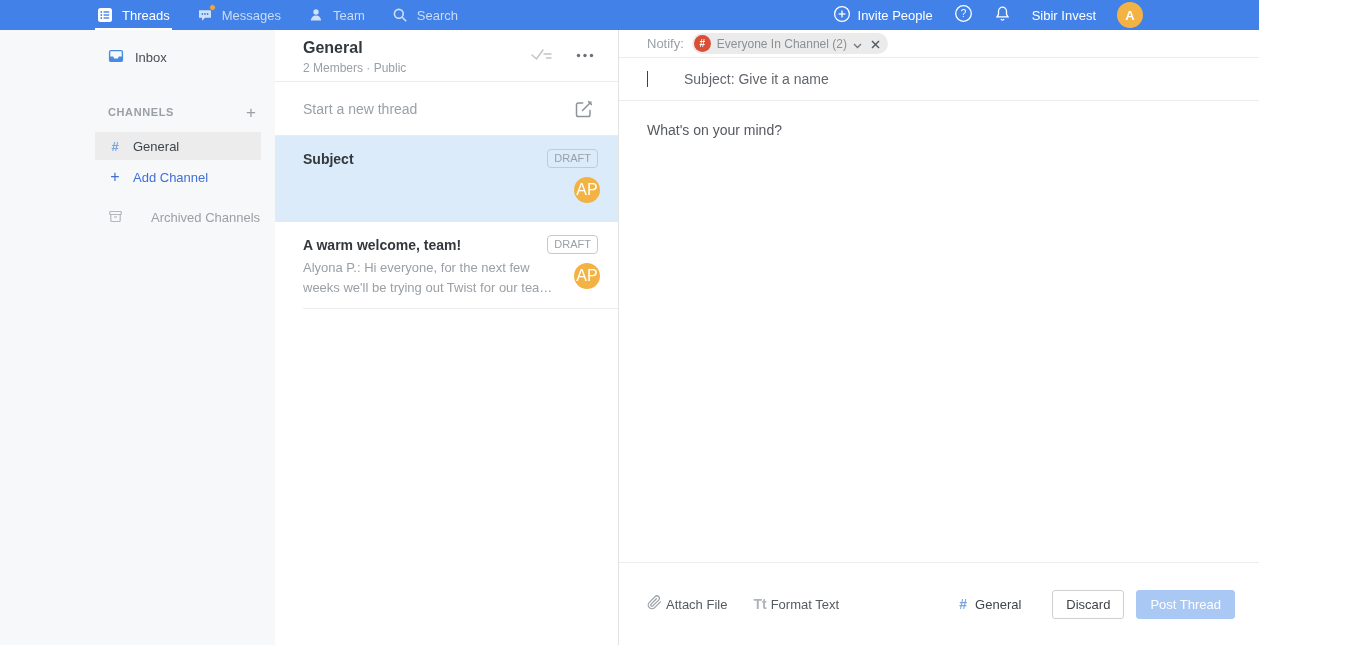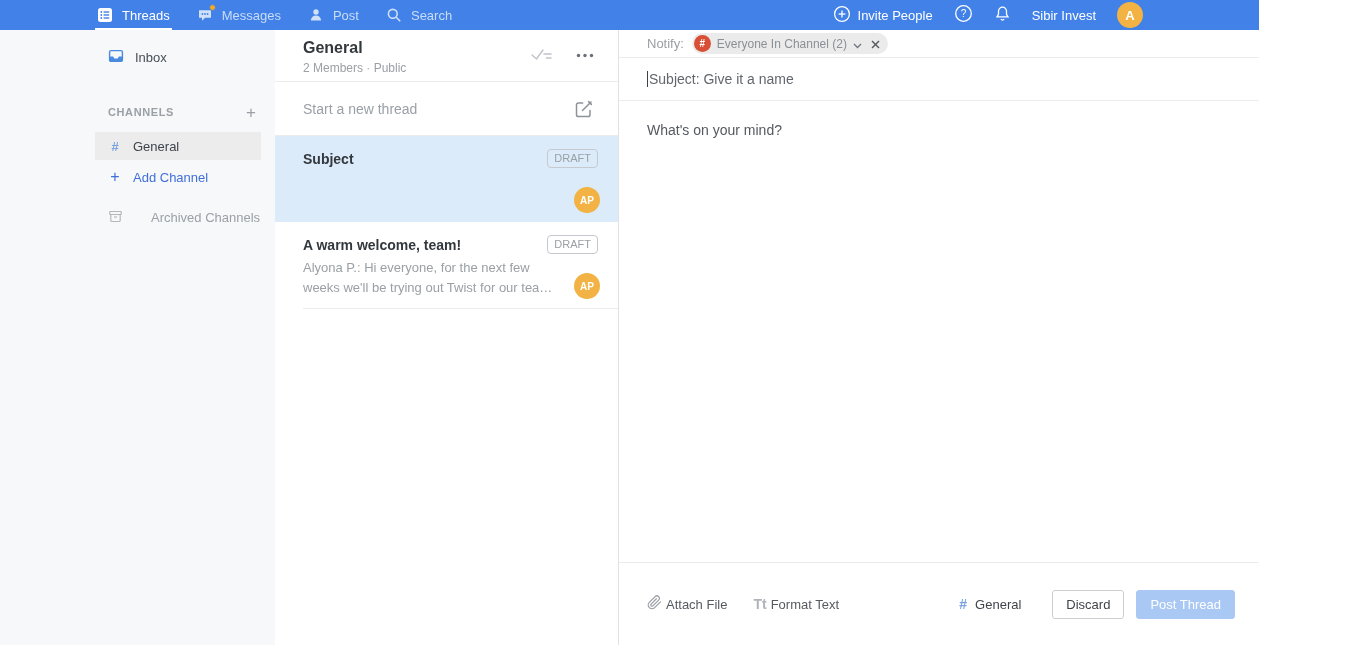--- a/index.html
+++ b/index.html
@@ -54,36 +54,36 @@
                 padding:0 24px 0 28px; flex-shrink:0; cursor:text; }
   .new-thread-text { font-size:14px; color:#9aa0a6; flex:1; }
   .thread-item { height:86px; position:relative; padding:15px 20px 0 28px; cursor:pointer; }
   .thread-item.selected { background:#dcebfa; }
   .thread-title { font-size:14px; font-weight:bold; color:#33383d; }
   .thread-preview { font-size:13px; color:#9aa0a6; line-height:20px; margin-top:5px; width:258px;
                     display:-webkit-box; -webkit-line-clamp:2; -webkit-box-orient:vertical; overflow:hidden; }
   .draft-badge { position:absolute; top:13px; right:20px; border:1px solid #c6cacf; border-radius:4px;
                  padding:2px 6px 3px; font-size:11px; color:#9aa0a6; }
   .thread-avatar { position:absolute; top:41px; right:18px; width:26px; height:26px; border-radius:50%;
-                   background:#f2b344; color:#fff; font-size:10px; font-weight:bold;
-                   display:flex; align-items:center; justify-content:center;margin-top:10px; }
+                   background:#f2b344; color:#fff; font-size:16px; font-weight:normal;
+                   display:flex; align-items:center; justify-content:center; }
   .thread-divider { height:1px; background:#ececec; margin-left:28px; }
 
   
   .composer { width:648px; background:#fff; display:flex; flex-direction:column; flex-shrink:0; }
   .notify-row { height:28px; display:flex; align-items:center; padding-left:28px; gap:8px;
                 border-bottom:1px solid #ececec; flex-shrink:0; }
   .notify-label { font-size:13px; color:#9aa0a6; }
   .notify-chip { display:flex; align-items:center; background:#ebebeb; border-radius:12px; height:21px;
                  padding:0 8px 0 2px; gap:6px; cursor:pointer; }
   .chip-circle { width:17px; height:17px; border-radius:50%; background:#d94f35; color:#fff;
                  font-size:10px; font-weight:bold; display:flex; align-items:center; justify-content:center; }
   .chip-label { font-size:12px; color:#8b9096; }
   .subject-row { height:43px; display:flex; align-items:center; padding-left:28px;
-                 border-bottom:1px solid #ececec; flex-shrink:0; cursor:text; }
+                 border-bottom:1px solid #ececec; flex-shrink:0; cursor:text;gap:35px; }
   .caret { display:inline-block; width:1px; height:16px; background:#3d4248; margin-right:1px; }
   .subject-text { font-size:14px; color:#62676d; }
   .body-area { flex:1; padding:21px 28px; font-size:14px; color:#55595f; cursor:text; }
   .composer-toolbar { height:83px; border-top:1px solid #ececec; display:flex; align-items:center;
                       padding:0 32px 0 28px; flex-shrink:0; }
   .tool-item { display:flex; align-items:center; gap:4px; font-size:13px; color:#565b61; cursor:pointer; }
   .tool-item + .tool-item { margin-left:26px; }
   .tt-glyph { color:#b0b4ba; font-weight:bold; font-size:14px; }
   .toolbar-right { margin-left:auto; display:flex; align-items:center; }
   .toolbar-channel { display:flex; align-items:center; gap:8px; font-size:13px; color:#3f444a; cursor:pointer; }
@@ -128,21 +128,21 @@
         </span>
         <span>Messages</span>
       </div>
       <div class="nav-tab">
         <span class="nav-icon-wrap">
           <svg width="16" height="16" viewBox="0 0 16 16">
               <circle cx="8" cy="5" r="2.7" fill="#cfe0f7"></circle>
               <path d="M2.8 13.6c.5-3.4 2.4-5 5.2-5s4.7 1.6 5.2 5z" fill="#cfe0f7"></path>
             </svg>
         </span>
-        <span>Post</span>
+        <span>Team</span>
       </div>
       <div class="nav-tab">
         <span class="nav-icon-wrap">
           <svg width="16" height="16" viewBox="0 0 16 16" fill="none" stroke="#cfe0f7" stroke-width="1.6">
               <circle cx="6.8" cy="6.8" r="4.4"></circle>
               <line x1="10.2" y1="10.2" x2="14.2" y2="14.2"></line>
             </svg>
         </span>
         <span>Search</span>
       </div>

